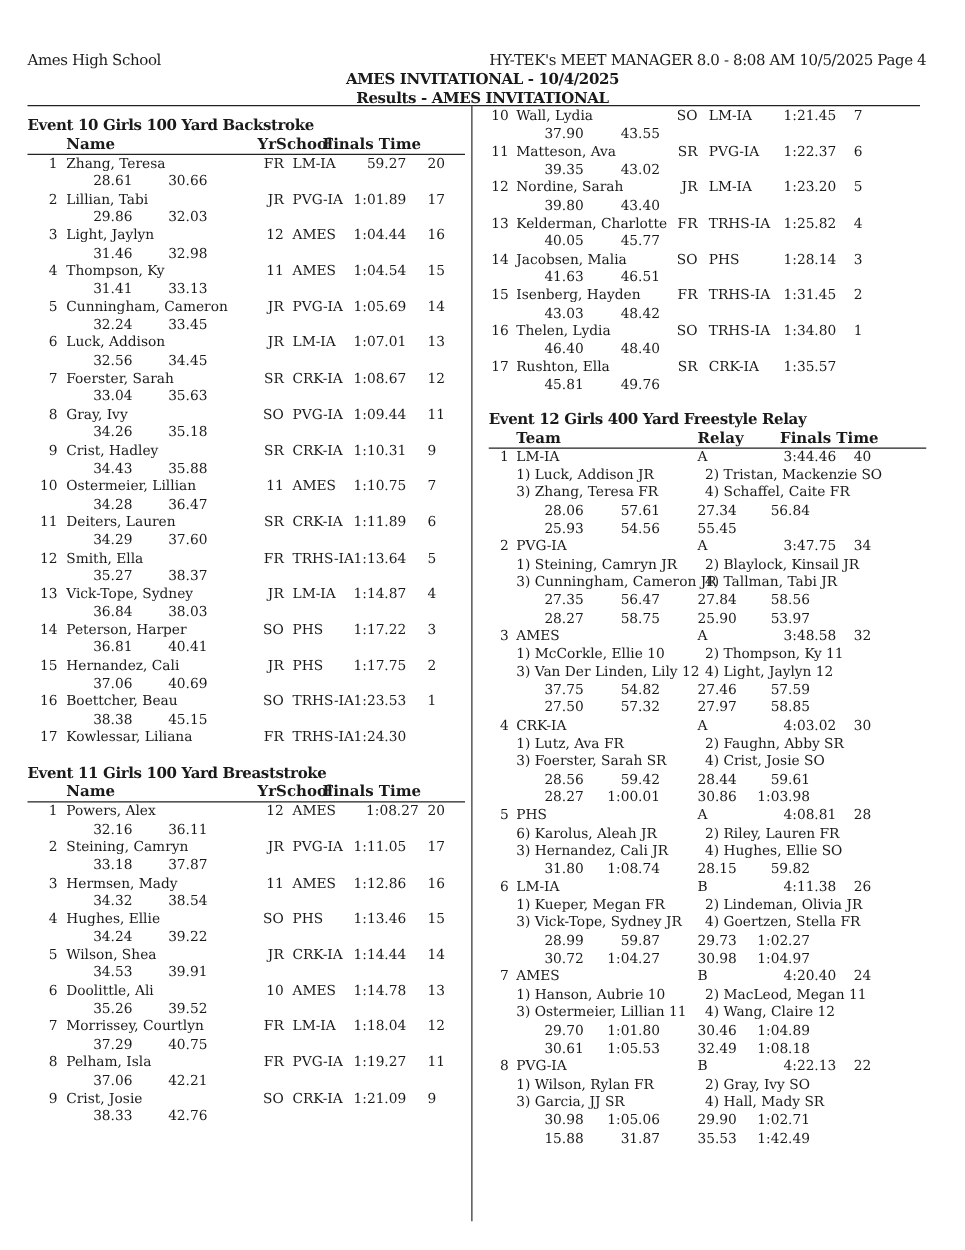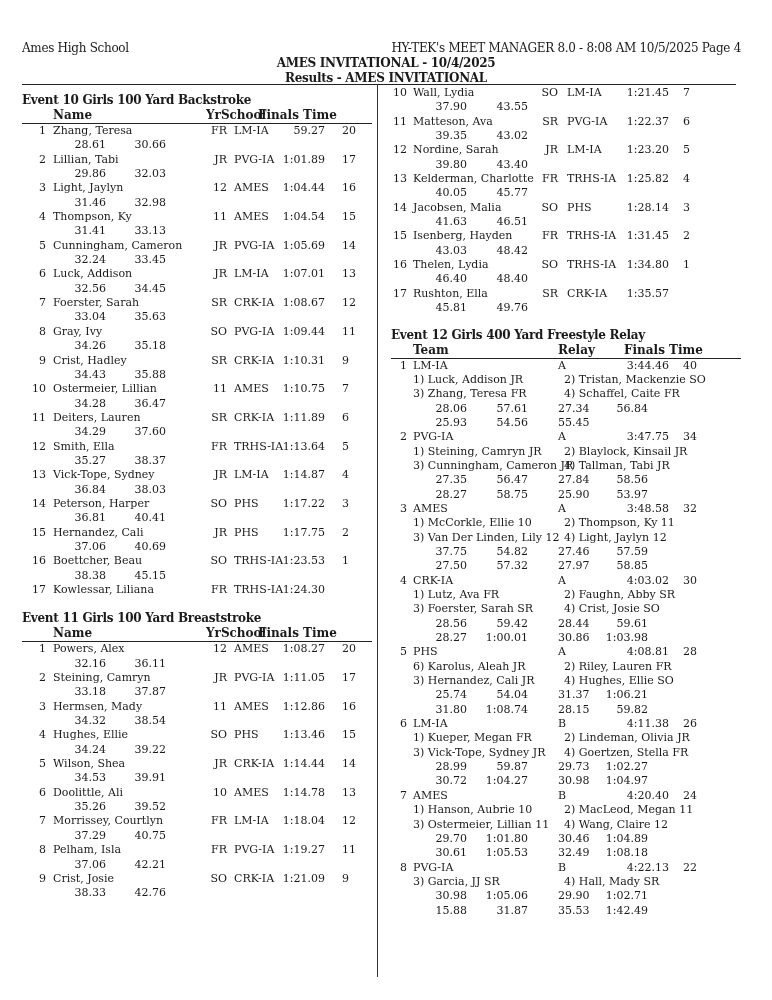--- a/index.html
+++ b/index.html
@@ -246,21 +246,21 @@
     <div class="colhdr">
       <span style="left:31px">Name</span>
       <span style="left:184px">YrSchool</span>
       <span style="left:236px">Finals Time</span>
     </div>
     <div class="row">
       <span style="right:326px;text-align:right">1</span>
       <span style="left:31px">Powers, Alex</span>
       <span style="right:145px">12</span>
       <span style="left:212px">AMES</span>
-      <span style="right:47px">1:08.27</span>
+      <span style="right:37px">1:08.27</span>
       <span style="left:320px">20</span>
     </div>
     <div class="row">
       <span style="right:266px">32.16</span>
       <span style="right:206px">36.11</span>
     </div>
     <div class="row">
       <span style="right:326px;text-align:right">2</span>
       <span style="left:31px">Steining, Camryn</span>
       <span style="right:145px">JR</span>
@@ -578,26 +578,20 @@
     </div>
     <div class="row">
       <span style="left:22px">6) Karolus, Aleah JR</span>
       <span style="left:173px">2) Riley, Lauren FR</span>
     </div>
     <div class="row">
       <span style="left:22px">3) Hernandez, Cali JR</span>
       <span style="left:173px">4) Hughes, Ellie SO</span>
     </div>
     <div class="row">
-      <span style="right:274px">25.74</span>
-      <span style="right:213px">54.04</span>
-      <span style="left:167px">31.37</span>
-      <span style="right:93px">1:06.21</span>
-    </div>
-    <div class="row">
       <span style="right:274px">31.80</span>
       <span style="right:213px">1:08.74</span>
       <span style="left:167px">28.15</span>
       <span style="right:93px">59.82</span>
     </div>
     <div class="row">
       <span style="right:334px">6</span>
       <span style="left:22px">LM-IA</span>
       <span style="left:167px">B</span>
       <span style="right:72px">4:11.38</span>
@@ -651,20 +645,24 @@
       <span style="right:93px">1:08.18</span>
     </div>
     <div class="row">
       <span style="right:334px">8</span>
       <span style="left:22px">PVG-IA</span>
       <span style="left:167px">B</span>
       <span style="right:72px">4:22.13</span>
       <span style="left:292px">22</span>
     </div>
     <div class="row">
+      <span style="left:22px">1) Wilson, Rylan FR</span>
+      <span style="left:173px">2) Gray, Ivy SO</span>
+    </div>
+    <div class="row">
       <span style="left:22px">3) Garcia, JJ SR</span>
       <span style="left:173px">4) Hall, Mady SR</span>
     </div>
     <div class="row">
       <span style="right:274px">30.98</span>
       <span style="right:213px">1:05.06</span>
       <span style="left:167px">29.90</span>
       <span style="right:93px">1:02.71</span>
     </div>
     <div class="row">

